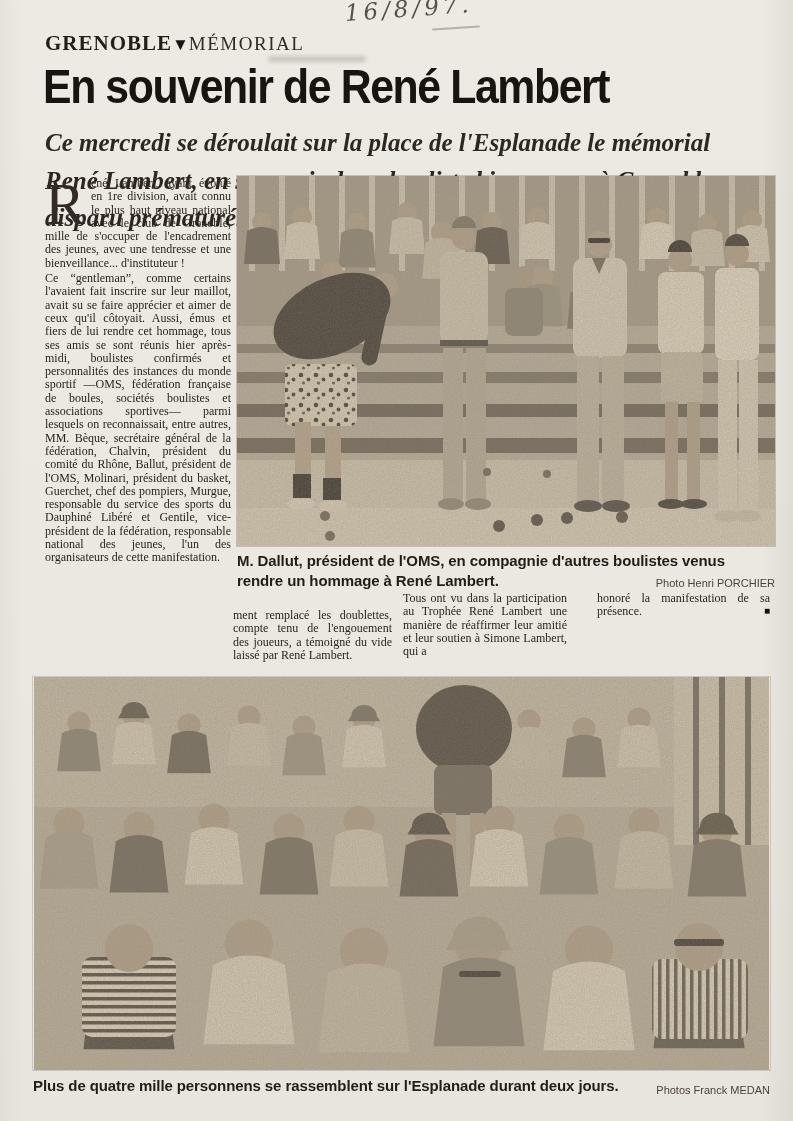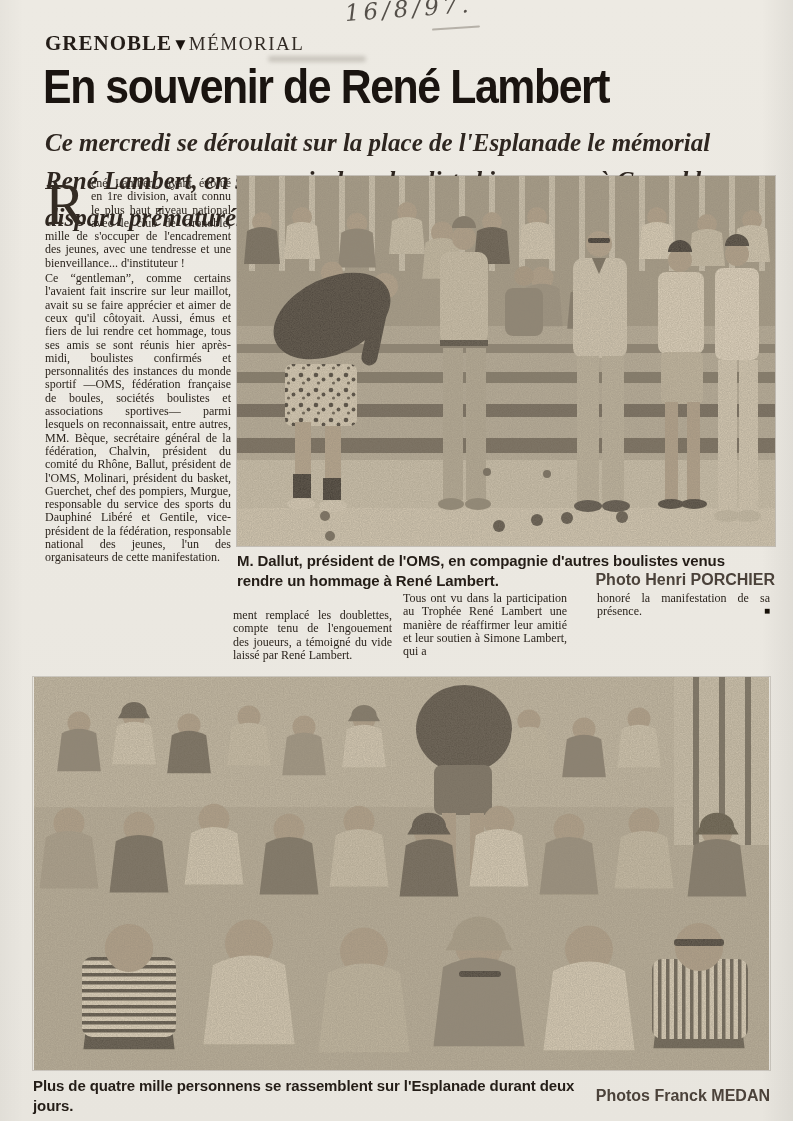--- a/index.html
+++ b/index.html
@@ -59,27 +59,27 @@
     position:absolute;right:0;top:14px;font-size:10px;color:#161009;line-height:1;
   }
   
   .photo{position:absolute;margin:0;padding:0;filter:sepia(.18) contrast(.95) brightness(1.01);}
   .photo svg{display:block;}
   .top-photo{left:237px;top:176px;width:538px;height:370px;box-shadow:0 0 0 1px rgba(70,60,48,.25);}
   .bottom-photo{left:33px;top:677px;width:737px;height:393px;box-shadow:0 0 0 1px rgba(70,60,48,.2);}
   
   .caption-row{position:absolute;font-family:"Liberation Sans", sans-serif;}
   .top-caption{left:237px;top:551px;width:538px;}
-  .bottom-caption{left:33px;top:1076px;width:737px;display:flex;justify-content:space-between;align-items:center;}
+  .bottom-caption{left:33px;top:1076px;width:737px;display:flex;justify-content:space-between;align-items:flex-end;}
   .caption{
     margin:0;font-weight:bold;font-size:15px;line-height:1.3;color:#241d17;letter-spacing:-0.1px;
   }
   .top-caption .credit{position:absolute;right:0;bottom:1px;}
   .credit{
-    font-weight:bold;font-size:16px;color:#4b423a;white-space:nowrap;
+    font-weight:normal;font-size:11px;color:#4b423a;white-space:nowrap;
   }
 </style>
 </head>
 <body>
 
 <div class="page">
 
   <div class="handwritten">16/8/97.</div>
   <div class="hand-underline"></div>
   <div class="smudge"></div>

